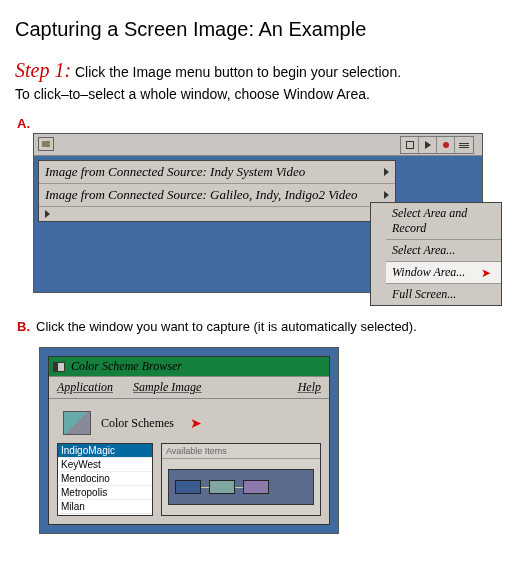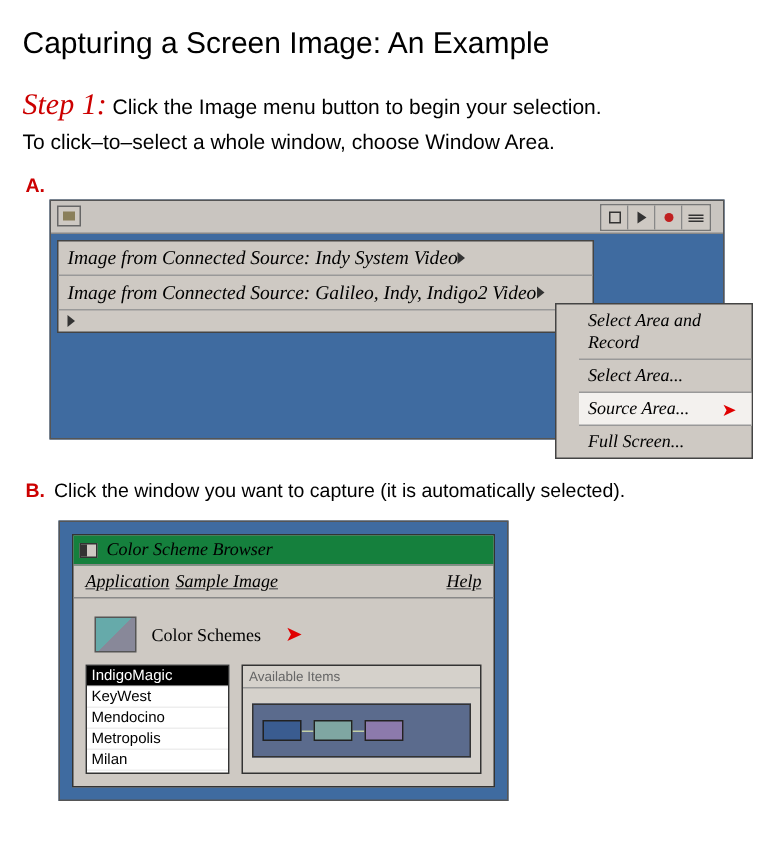--- a/index.html
+++ b/index.html
@@ -63,21 +63,21 @@
     width: 358px;
     background: #cec9c3;
     border: 1px solid #444;
     font-family: "Times New Roman", serif;
     font-style: italic;
     font-size: 13px;
   }
   .menu1-row {
     padding: 3px 6px;
     border-bottom: 1px solid #999;
-    display: flex; align-items: center;
+    display: flex; justify-content: space-between; align-items: center;
   }
   .menu1-row:last-child { border-bottom: none; }
   .arrow-r { width: 0; height: 0; border-left: 5px solid #333; border-top: 4px solid transparent; border-bottom: 4px solid transparent; }
 
   .menu2 {
     position: absolute; left: 336px; top: 68px;
     width: 132px;
     background: #cec9c3;
     border: 1px solid #444;
     font-family: "Times New Roman", serif;
@@ -119,26 +119,27 @@
     border-bottom: 1px solid #888;
     font-family: "Times New Roman", serif;
     font-style: italic;
     font-size: 12px;
     padding: 2px 4px;
     gap: 6px;
   }
   .win-box { width: 12px; height: 10px; background: #cec9c3; border: 1px solid #333; display:flex;}
   .win-box::before{content:"";width:4px;height:100%;background:#333;}
   .csb-menubar {
-    display: flex; gap: 4px;
+    display: flex; gap: 20px;
     padding: 3px 8px;
     font-family: "Times New Roman", serif;
     font-style: italic;
     font-size: 12px;
     border-bottom: 1px solid #888;
+    text-decoration: underline;
   }
   .csb-menubar .spacer { flex: 1; }
   .csb-menubar span { text-decoration: underline; text-decoration-color: #666; }
   .csb-body {
     padding: 8px;
     position: relative;
   }
   .cs-head {
     display: flex; align-items: center; gap: 10px;
     font-family: "Times New Roman", serif;
@@ -153,21 +154,21 @@
   .red-arrow2 { color: #e00000; font-size: 14px; margin-left: 6px; }
   .cs-lower { display: flex; gap: 8px; }
   .cs-list {
     width: 96px;
     background: #fff;
     border: 1px solid #333;
     font-size: 10px;
     font-family: Arial, sans-serif;
   }
   .cs-list-item { padding: 1px 3px; border-bottom: 1px solid #eee; }
-  .cs-list-item.sel { background: #000000; color: #fff; }
+  .cs-list-item.sel { background: #0369a1; color: #fff; }
   .cs-panel {
     flex: 1;
     border: 1px solid #333;
     background: #d5d1cb;
     position: relative;
     min-height: 70px;
   }
   .cs-panel-title {
     font-size: 9px;
     padding: 2px 4px;
@@ -234,21 +235,21 @@
       </div>
       <div class="menu1-row">
         <span class="arrow-r"></span>
       </div>
     </div>
 
     <div class="menu2">
       <div class="menu2-row">Select Area and Record</div>
       <div class="menu2-row">Select Area...</div>
       <div class="menu2-row hl">
-        <span>Source Area...</span>
+        <span>Window Area...</span>
         <span class="red-arrow">➤</span>
       </div>
       <div class="menu2-row">Full Screen...</div>
     </div>
   </div>
 </div>
 
 <div class="sectionB">
   <div class="b-line">
     <span class="label-B">B.</span>

